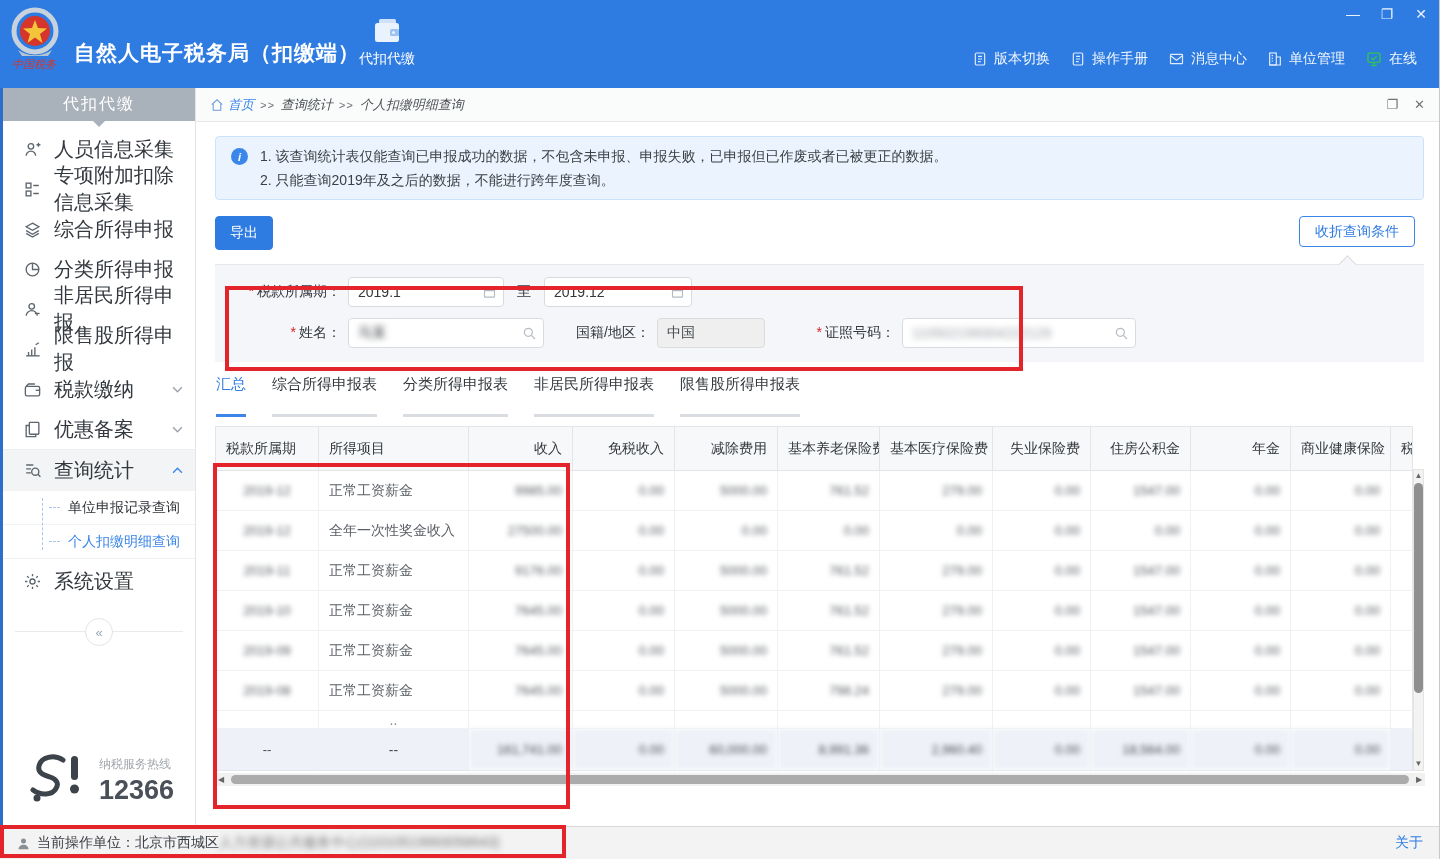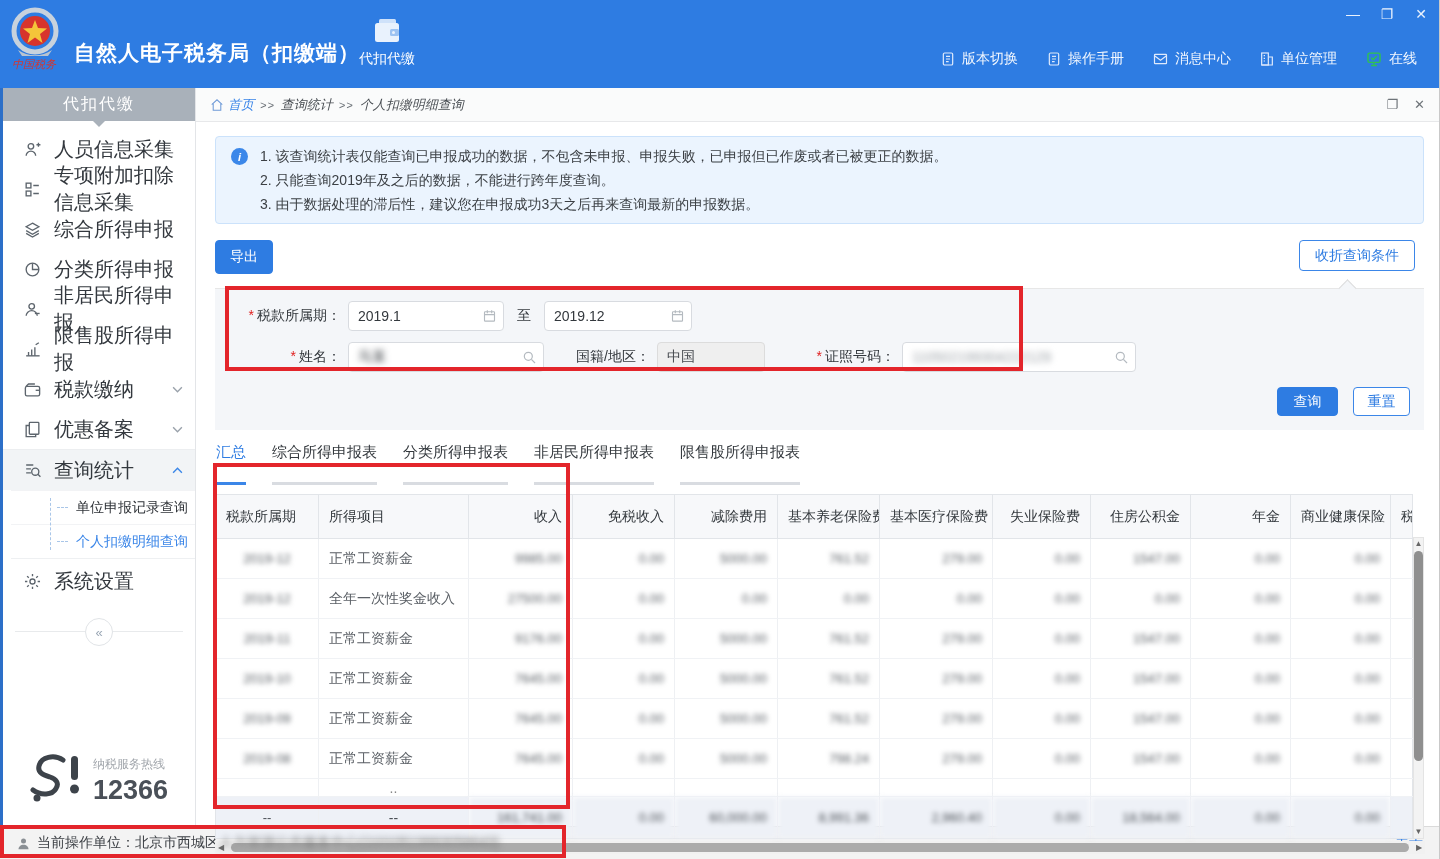--- a/index.html
+++ b/index.html
@@ -7,42 +7,42 @@
   .app{position:relative;width:1440px;height:859px;border-right:1px solid #c9c9c9;box-sizing:border-box;}
 
   
   .topbar{height:88px;background:#2e7ce2;position:relative;color:#fff;}
   .win-controls{position:absolute;top:6px;right:10px;display:flex;gap:18px;align-items:center;font-size:14px;color:#eaf2fd;}
   .win-controls span{cursor:pointer;width:16px;text-align:center;}
   .brand{position:absolute;left:8px;top:6px;display:flex;align-items:center;}
   .brand .title{margin-left:10px;font-size:21px;font-weight:bold;letter-spacing:1px;margin-top:28px;}
   .top-tab{position:absolute;left:352px;top:16px;width:70px;text-align:center;}
   .top-tab .lbl{font-size:14px;margin-top:4px;}
-  .top-menu{position:absolute;right:22px;bottom:20px;display:flex;gap:28px;align-items:center;}
+  .top-menu{position:absolute;right:22px;bottom:20px;display:flex;gap:20px;align-items:center;}
   .top-menu .tm-item{display:flex;align-items:center;gap:6px;font-size:14px;color:#f2f7fe;cursor:pointer;}
 
   
   .main{display:flex;height:738px;border-left:3px solid #2c6fc8;box-sizing:border-box;background:#fff;}
   .sidebar{width:193px;background:#fff;border-right:1px solid #e3e5e8;display:flex;flex-direction:column;box-sizing:border-box;}
   .side-header{height:33px;background:#a9b1ba;color:#fff;font-size:16px;display:flex;align-items:center;justify-content:center;position:relative;letter-spacing:2px;}
   .side-header:after{content:'';position:absolute;left:50%;bottom:-6px;margin-left:-6px;border:6px solid transparent;border-top-color:#a9b1ba;border-bottom:0;}
   .menu{margin-top:8px;}
   .m-item{display:flex;align-items:center;height:40px;padding:0 12px 0 20px;font-size:20px;color:#33383e;cursor:pointer;}
   .m-item .mi{width:19px;height:19px;margin-right:12px;color:#5d656d;flex:none;}
   .m-item .chev{margin-left:auto;color:#9aa2ab;}
   .m-item.active-parent{background:#f2f4f6;border-top:1px solid #ecEEf0;}
-  .submenu{position:relative;border-bottom:1px solid #eef0f2;margin-left:8px;}
+  .submenu{position:relative;border-bottom:1px solid #eef0f2;}
   .submenu:before{content:'';position:absolute;left:39px;top:8px;bottom:8px;border-left:1px dashed #a9c6e8;}
   .s-item{height:33px;display:flex;align-items:center;padding-left:46px;font-size:14px;color:#2f3338;cursor:pointer;border-top:1px solid #f2f3f5;}
   .s-item .dash{width:11px;border-top:1px dashed #a9c6e8;margin-right:8px;}
   .s-item.sel{color:#3b86e8;}
   .collapse-row{margin-top:14px;position:relative;height:30px;}
   .collapse-row:before{content:'';position:absolute;left:12px;right:12px;top:14px;border-top:1px solid #e8eaec;}
   .collapse-btn{position:absolute;left:50%;top:1px;margin-left:-14px;width:26px;height:26px;border:1px solid #e1e4e7;border-radius:50%;background:#fff;color:#9aa7b5;font-size:13px;display:flex;align-items:center;justify-content:center;cursor:pointer;}
-  .hotline{margin-top:auto;padding:0 0 16px 20px;display:flex;align-items:center;gap:4px;}
+  .hotline{margin-top:auto;padding:0 0 16px 20px;display:flex;align-items:center;gap:10px;}
   .hotline .ht-text .ht-label{font-size:12px;color:#a0a5ab;}
   .hotline .ht-text .ht-number{font-size:27px;font-weight:bold;color:#4a5058;margin-top:2px;}
 
   .content{flex:1;display:flex;flex-direction:column;background:#fff;min-width:0;}
   .crumbbar{height:33px;background:#fafbfb;border-bottom:1px solid #e7e8ea;display:flex;align-items:center;padding:0 14px;flex:none;font-style:italic;}
   .crumb{display:flex;align-items:center;gap:6px;font-size:13px;color:#4a4f54;}
   .crumb .home{color:#3b86e8;cursor:pointer;display:flex;align-items:center;gap:4px;}
   .crumb .sep{color:#6a7076;font-size:11px;letter-spacing:1px;}
   .crumb-controls{margin-left:auto;display:flex;gap:16px;color:#6e7479;font-size:13px;}
   .crumb-controls span{cursor:pointer;}
@@ -330,21 +330,20 @@
           <span>✕</span>
         </div>
       </div>
 
       <div class="content-body">
 
         <div class="notice">
           <span class="info-ic">i</span>
           <div class="n-line">1. 该查询统计表仅能查询已申报成功的数据，不包含未申报、申报失败，已申报但已作废或者已被更正的数据。</div>
           <div class="n-line">2. 只能查询2019年及之后的数据，不能进行跨年度查询。</div>
-          <div class="n-line">3. 由于数据处理的滞后性，建议您在申报成功3天之后再来查询最新的申报数据。</div>
         </div>
 
         <div class="toolbar">
           <button class="btn btn-primary export-btn">导出</button>
           <button class="btn btn-ghost collapse-cond-btn">收折查询条件</button>
         </div>
 
         <div class="query-panel">
           <span class="q-notch"></span>
 
@@ -383,24 +382,20 @@
             <span class="f-label" style="width:130px"><span class="req">*</span><span>证照号码：</span></span>
             <span class="input" style="width:234px;color:#9aa0a6">
               <span class="blurred">110502199304222129</span>
               <svg class="ic-right" width="16" height="16" viewBox="0 0 24 24" fill="none" stroke="currentColor" stroke-width="1.8">
                   <circle cx="11" cy="11" r="6"></circle>
                   <path d="M15.6 15.6L21 21"></path>
                 </svg>
             </span>
           </div>
 
-          <div class="q-buttons">
-            <button class="btn btn-primary query-btn">查询</button>
-            <button class="btn btn-ghost reset-btn">重置</button>
-          </div>
         </div>
 
         <div class="tabs">
           <span class="tab active">汇总</span>
           <span class="tab">综合所得申报表</span>
           <span class="tab">分类所得申报表</span>
           <span class="tab">非居民所得申报表</span>
           <span class="tab">限售股所得申报表</span>
         </div>
 

